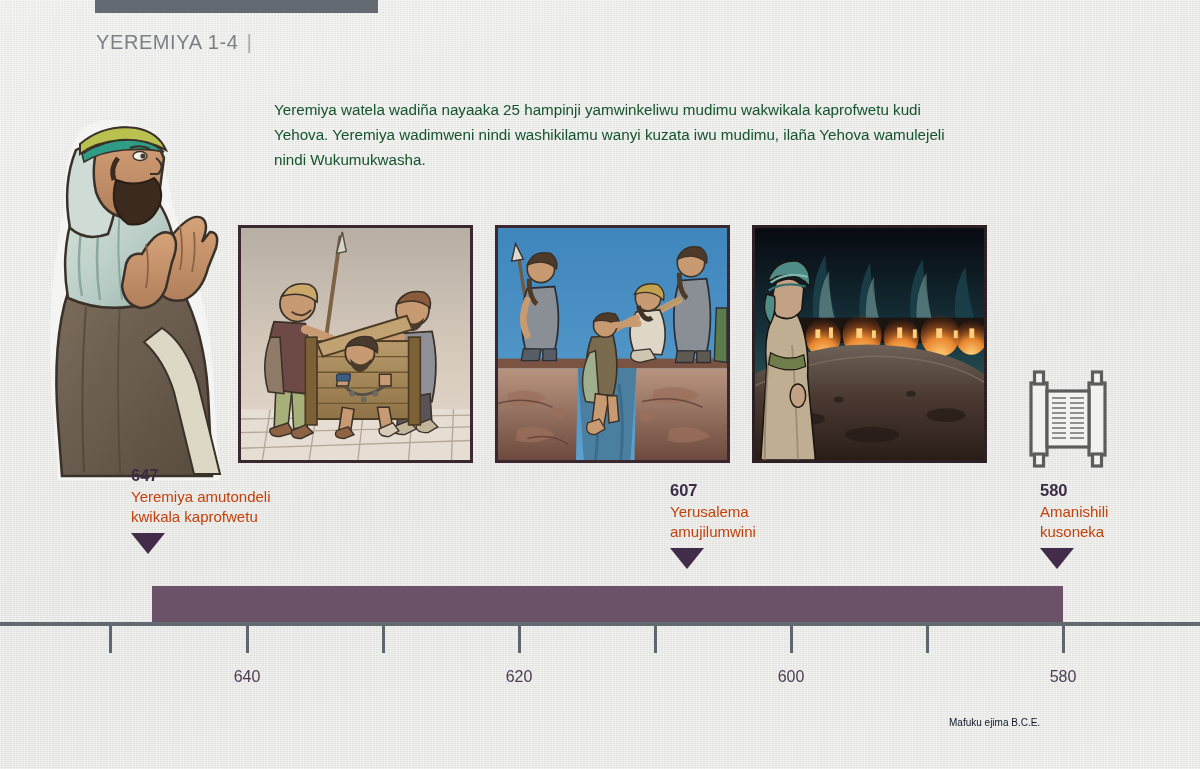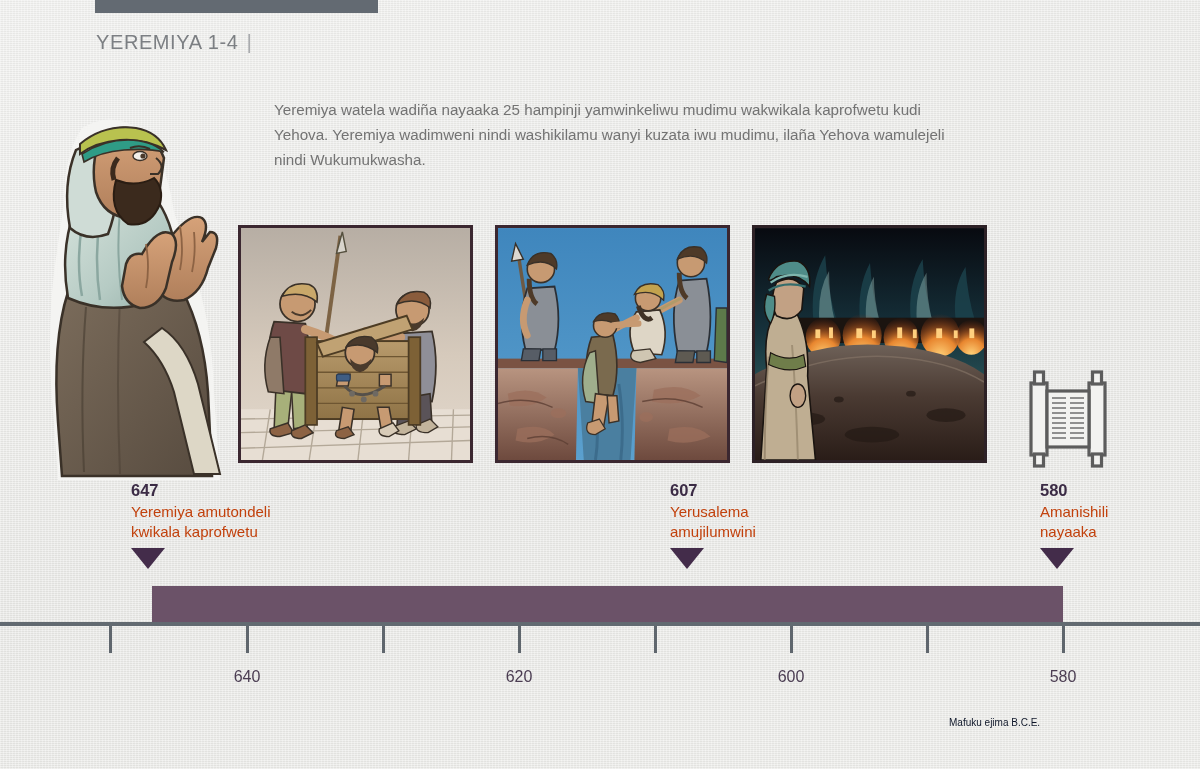--- a/index.html
+++ b/index.html
@@ -56,21 +56,21 @@
     letter-spacing: 0.1px;
   }
 
   
   .body-text {
     position: absolute;
     left: 274px; top: 97px;
     width: 672px;
     font-size: 15.2px;
     line-height: 25px;
-    color: #737373;
+    color: #14532d;
   }
 
   
   .hero {
     position: absolute;
     left: 24px; top: 92px;
     width: 216px; height: 388px;
   }
   .hero svg { display: block; width: 100%; height: 100%; }
 
@@ -110,21 +110,21 @@
     color: #c2410c;
     white-space: pre-line;
   }
   .marker .tri {
     width: 0; height: 0;
     border-left: 17px solid transparent;
     border-right: 17px solid transparent;
     border-top: 21px solid #432c4a;
     margin-top: 6px;
   }
-  #marker-647 { left: 131px; top: 480px; }
+  #marker-647 { left: 131px; top: 465px; }
   #marker-607 { left: 670px; top: 480px; }
   #marker-580 { left: 1040px; top: 480px; }
 
   
   .period-bar {
     position: absolute;
     left: 152px; top: 586px;
     width: 911px; height: 36px;
     background: #6b5268;
   }
@@ -517,21 +517,21 @@
 <div class="marker" id="marker-607">
   <div class="year">607</div>
   <div class="desc">Yerusalema
 amujilumwini</div>
   <div class="tri"></div>
 </div>
 
 <div class="marker" id="marker-580">
   <div class="year">580</div>
   <div class="desc">Amanishili
-nayaaka</div>
+kusoneka</div>
   <div class="tri"></div>
 </div>
 
 <div class="period-bar"></div>
 
 <div class="axis-line"></div>
 <div id="ticks">
     <div class="tick" style="left: 109px;"></div>
     <div class="tick" style="left: 246px;"></div>
     <div class="tick-label" style="left: 247px; text-align: center;">640</div>

